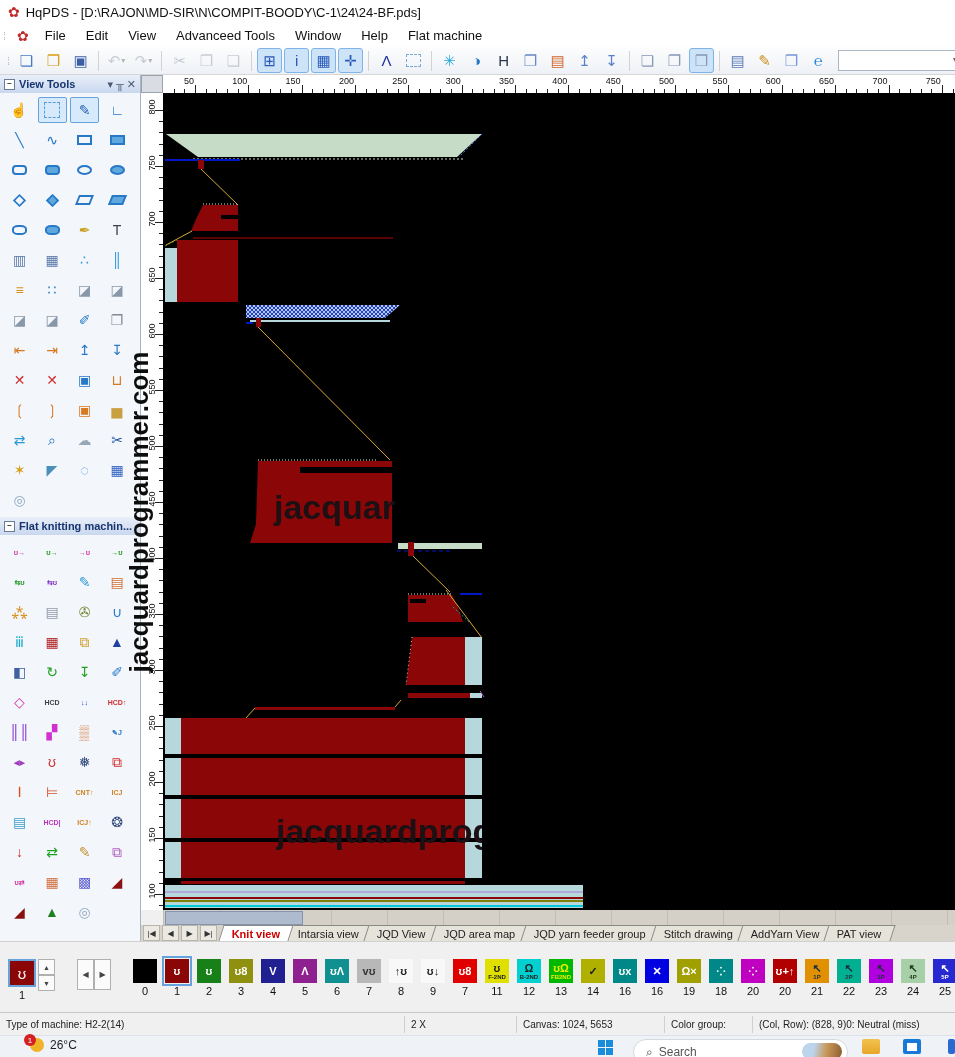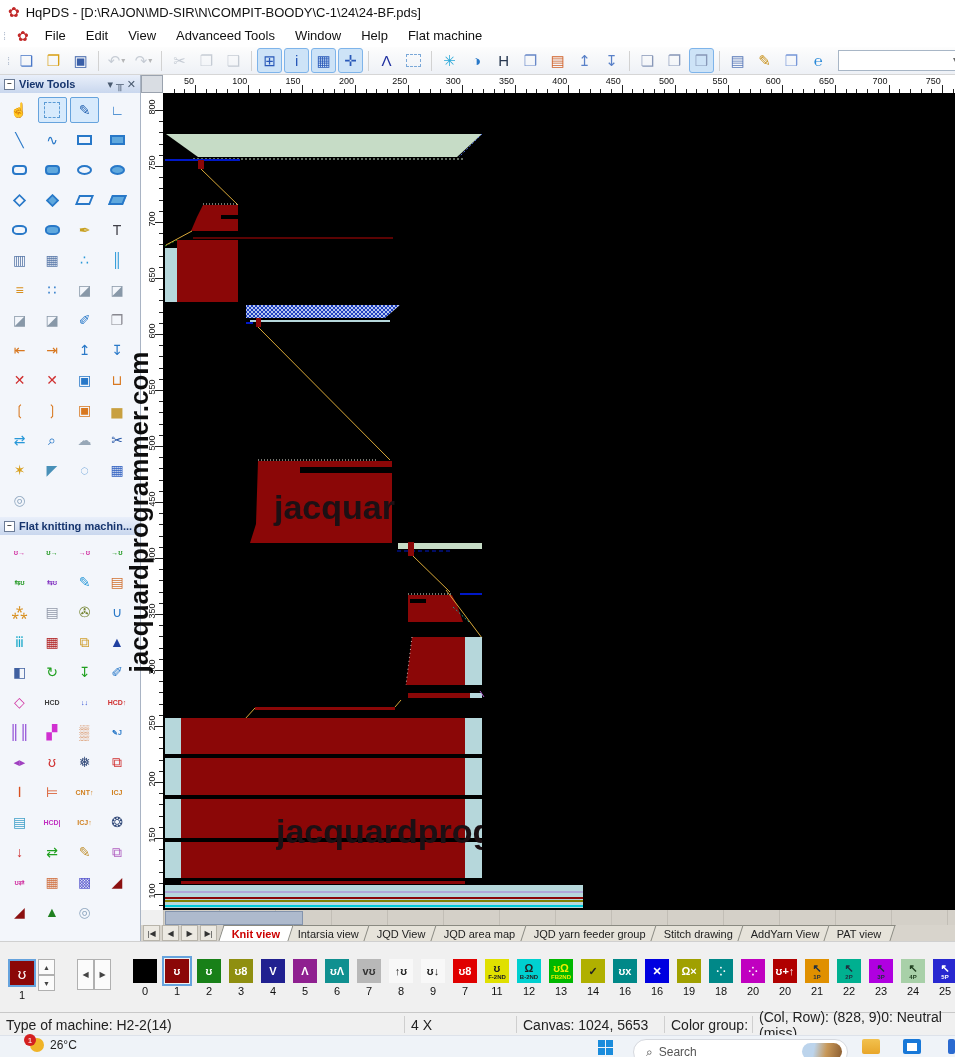--- a/index.html
+++ b/index.html
@@ -97,21 +97,21 @@
   #swatches{display:flex;margin-left:18px}
   .swwrap{width:32px;text-align:center;flex:0 0 auto}
   .swbox{width:24px;height:24px;margin:0 auto;display:flex;flex-direction:column;align-items:center;
          justify-content:center;line-height:1;box-sizing:border-box}
   .swbox.sel{outline:2px solid #66a3dd;outline-offset:1px}
   .swsym{font-size:11px;font-weight:bold}
   .swsym2{font-size:6px;font-weight:bold}
   .swnum{font-size:11px;margin-top:2px}
   
   #statusbar{position:absolute;left:0;top:1012px;width:955px;height:23px;background:#f0f0f0;
-             border-top:1px solid #c8c8c8;display:flex;align-items:center;font-size:14px;color:#222}
+             border-top:1px solid #c8c8c8;display:flex;align-items:center;font-size:10px;color:#222}
   .sseg{height:17px;display:flex;align-items:center;padding-left:6px;border-right:1px solid #cfcfcf;box-sizing:border-box}
   #taskbar{position:absolute;left:0;top:1035px;width:955px;height:22px;background:#eff3f8;border-top:1px solid #dde2ea}
   #weather{position:absolute;left:30px;top:2px;display:flex;align-items:center;font-size:12px;color:#222}
   .sun{width:14px;height:14px;border-radius:50%;background:#f0b428;position:relative;margin-right:6px}
   .badge{position:absolute;left:-6px;top:-4px;width:12px;height:12px;border-radius:50%;background:#d42020;
          color:#fff;font-size:8px;display:flex;align-items:center;justify-content:center}
   #winlogo{position:absolute;left:598px;top:4px;width:15px;height:15px;display:grid;
            grid-template-columns:7px 7px;grid-template-rows:7px 7px;gap:1px}
   #winlogo div{background:#1a8cdc}
   #searchpill{position:absolute;left:633px;top:3px;width:215px;height:26px;background:#fff;
@@ -1068,21 +1068,21 @@
             <span class="swsym2">5P</span>
           </div>
           <div class="swnum">25</div>
         </div>
       </div>
   </div>
 </div>
 
 <div id="statusbar">
   <div class="sseg" style="width:405px">Type of machine: H2-2(14)</div>
-  <div class="sseg" style="width:112px">4 X</div>
+  <div class="sseg" style="width:112px">2 X</div>
   <div class="sseg" style="width:148px">Canvas: 1024, 5653</div>
   <div class="sseg" style="width:88px">Color group:</div>
   <div class="sseg" style="border-right:none;flex:1">(Col, Row): (828, 9)0: Neutral (miss)</div>
 </div>
 
 <div id="taskbar">
   <div id="weather">
     <span class="sun">
       <span class="badge">1</span>
     </span>

